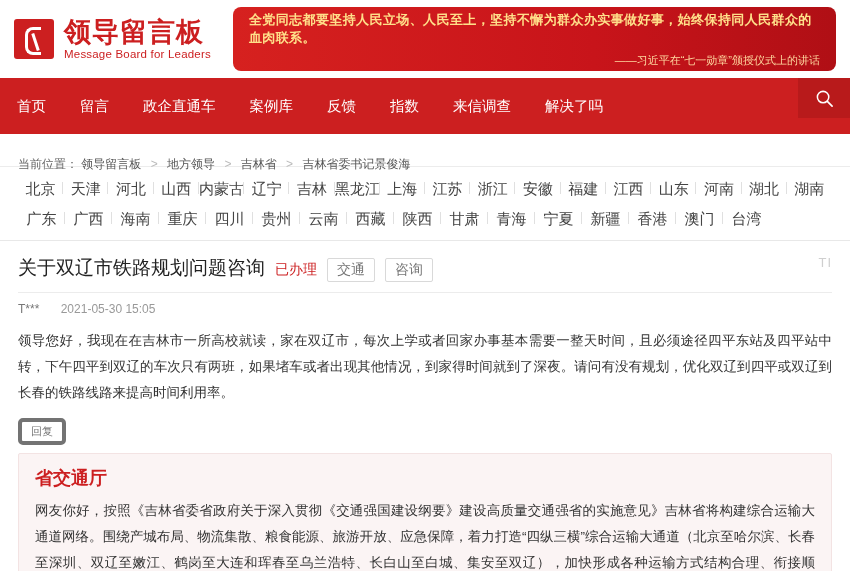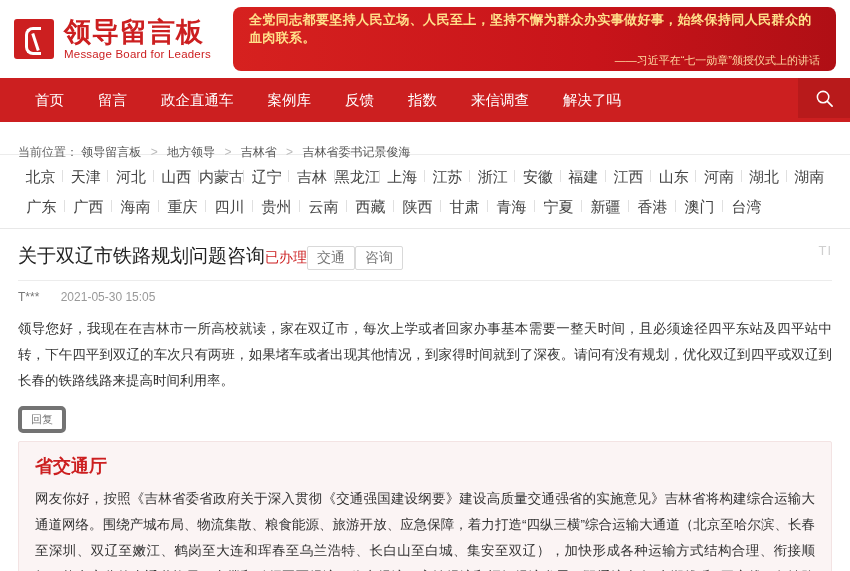--- a/index.html
+++ b/index.html
@@ -77,25 +77,24 @@
     letter-spacing: .4px;
   }
   .banner-line2 {
     font-size: 11px;
     color: #ffd9a0;
     text-align: right;
     margin-top: 6px;
   }
   
   .nav {
-    height: 44px;
+    height: 56px;
     background: #cc1f20;
     display: flex;
     align-items: center;
-    padding-left: 18px;
     position: relative;
   }
   .nav-item {
     color: #fff;
     font-size: 14.5px;
     padding: 0 17px;
     line-height: 40px;
     cursor: pointer;
     white-space: nowrap;
   }
@@ -147,21 +146,21 @@
     position: absolute;
     left: -1px; top: 5px;
     height: 12px; width: 1px;
     background: #e0e0e0;
   }
   
   .article { padding: 14px 18px 0 18px; }
   .title-row {
     display: flex;
     align-items: baseline;
-    gap: 0;
+    gap: 10px;
     position: relative;
     padding-bottom: 10px;
     border-bottom: 1px solid #ececec;
   }
   .title {
     font-size: 19px;
     color: #222;
     font-weight: normal;
     margin: 0;
   }

